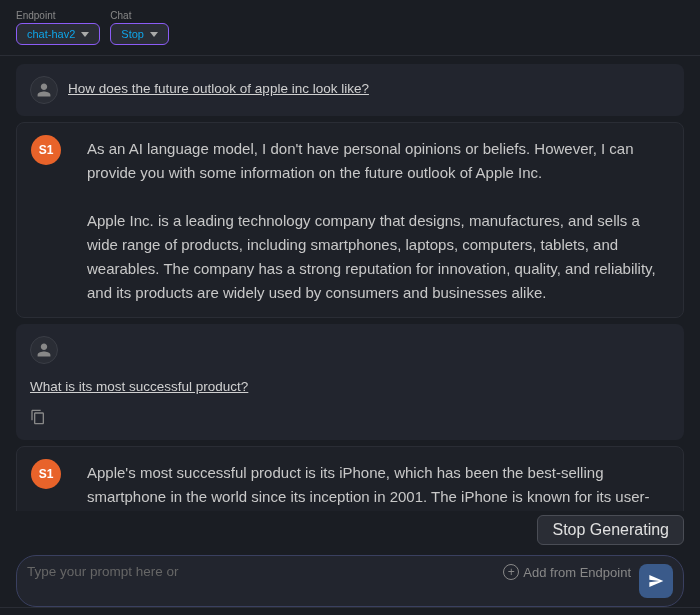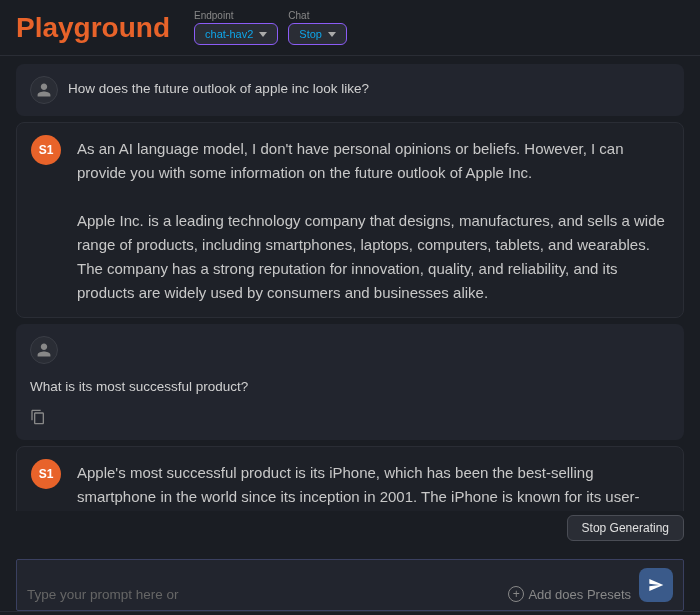--- a/index.html
+++ b/index.html
@@ -103,33 +103,34 @@
       justify-content: center;
       flex-shrink: 0;
     }
     .user-icon svg { width: 16px; height: 16px; fill: #888; }
     .user-text {
       font-size: 13.5px;
       color: #d0d0d0;
       line-height: 1.5;
       flex: 1;
       padding-top: 3px;
+      text-decoration: underline;
     }
     .copy-icon {
       color: #888;
       cursor: pointer;
       font-size: 15px;
       padding-top: 2px;
     }
 
     .ai-block {
       background: #1e2128;
       display: flex;
       align-items: flex-start;
-      gap: 16px;
+      gap: 26px;
       border: 1px solid #2a2d35;
     }
     .ai-avatar {
       width: 30px;
       height: 30px;
       border-radius: 50%;
       background: #e8632a;
       display: flex;
       align-items: center;
       justify-content: center;
@@ -151,32 +152,32 @@
       display: flex;
       justify-content: flex-end;
       padding: 4px 16px 6px;
     }
     .stop-btn {
       background: #2a2d35;
       border: 1px solid #4a4d55;
       border-radius: 6px;
       color: #e0e0e0;
       padding: 5px 14px;
-      font-size: 12px;
+      font-size: 16px;
       cursor: pointer;
     }
 
     
     .input-wrapper {
-      margin: 12px 16px 0;
+      margin: 4px 16px 0;
       background: #22252e;
       border: 1px solid #3a4060;
-      border-radius: 2px;
-      display: flex;
-      align-items: flex-end;
+      border-radius: 20px;
+      display: flex;
+      align-items: flex-start;
       padding: 8px 10px;
       gap: 8px;
     }
     .prompt-input {
       flex: 1;
       background: transparent;
       border: none;
       outline: none;
       color: #d0d0d0;
       font-size: 13.5px;
@@ -255,21 +256,20 @@
       color: #888;
       padding: 6px 16px;
       font-size: 13px;
       cursor: pointer;
     }
   </style>
 </head>
 <body>
 
 <div class="header">
-  <span class="app-title">Playground</span>
   <div class="dropdown-group">
     <div class="dropdown-wrapper">
       <span class="dropdown-label">Endpoint</span>
       <button class="dropdown-btn">
         <span>chat-hav2</span>
         <span class="chevron-down"></span>
       </button>
     </div>
     <div class="dropdown-wrapper">
       <span class="dropdown-label">Chat</span>
@@ -322,21 +322,21 @@
 </div>
 
 <div class="stop-row">
   <button class="stop-btn">Stop Generating</button>
 </div>
 
 <div class="input-wrapper">
   <input class="prompt-input" type="text" placeholder="Type your prompt here or" style="">
   <div class="add-presets">
     <span class="plus-icon">+</span>
-    <span>Add does Presets</span>
+    <span>Add from Endpoint</span>
   </div>
   <button class="send-btn">
     <svg viewBox="0 0 24 24">
         <path d="M2.01 21L23 12 2.01 3 2 10l15 2-15 2z"></path>
       </svg>
   </button>
 </div>
 
 <div class="footer">
   <div class="footer-left">

